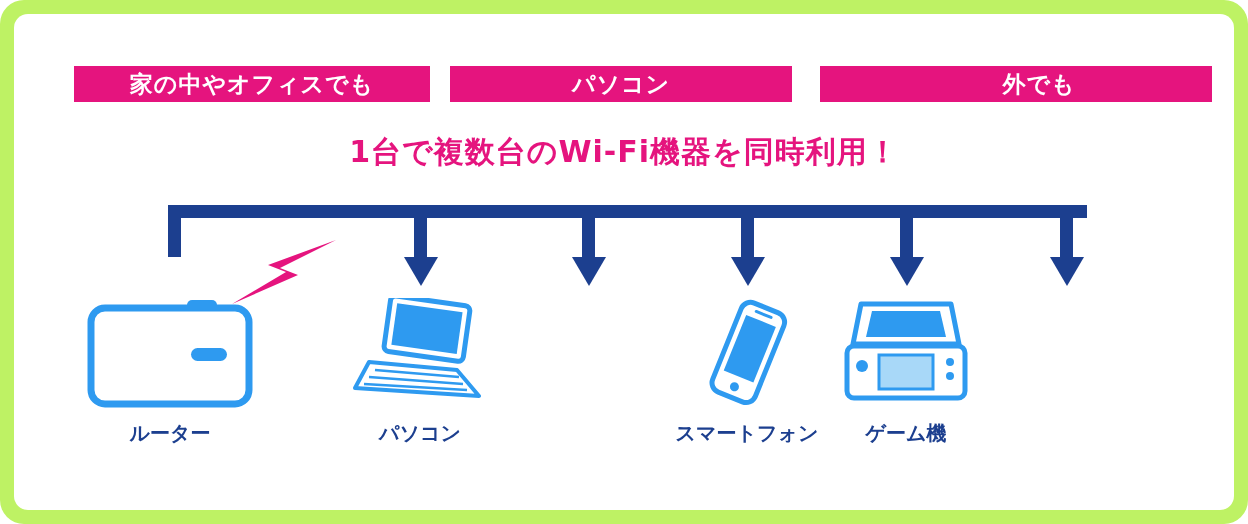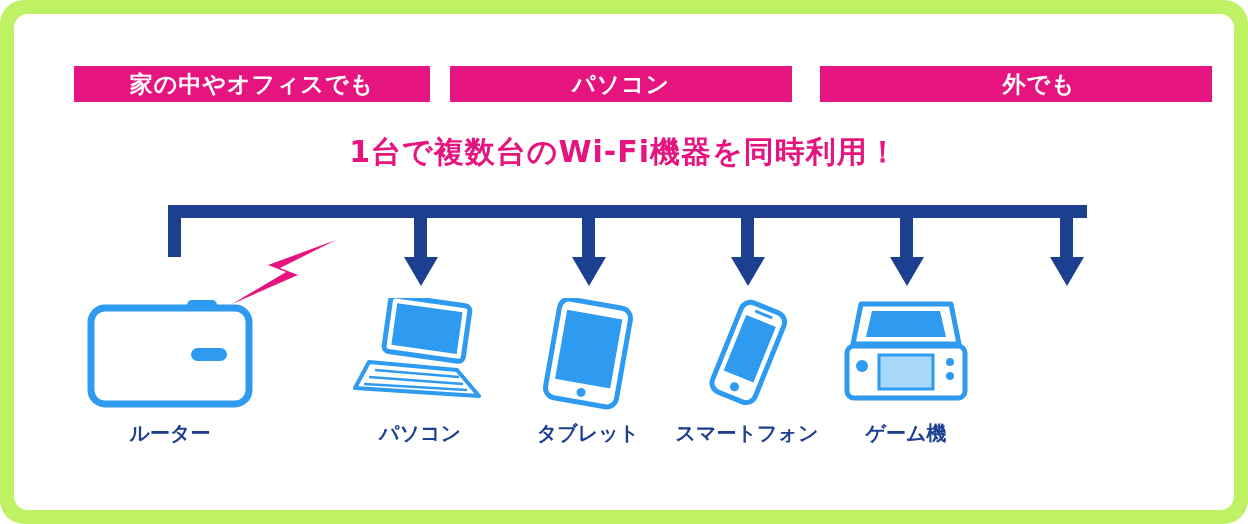--- a/index.html
+++ b/index.html
@@ -99,32 +99,20 @@
           </g>
           <polygon points="16,64 104,72 126,98 2,90" fill="#ffffff" stroke="#2e9af0" stroke-width="4" stroke-linejoin="round"></polygon>
           <line x1="22" y1="72" x2="106" y2="79" stroke="#2e9af0" stroke-width="2.5"></line>
           <line x1="16" y1="79" x2="110" y2="86" stroke="#2e9af0" stroke-width="2.5"></line>
           <line x1="11" y1="86" x2="114" y2="92" stroke="#2e9af0" stroke-width="2.5"></line>
         </svg>
       </div>
       <div class="label">パソコン</div>
     </div>
 
-    <div class="device dev-tablet">
-      <div class="icon">
-        <svg width="110" height="112" viewBox="0 0 110 112">
-          <g transform="rotate(10 55 55)">
-            <rect x="19" y="5" width="72" height="100" rx="10" fill="#ffffff" stroke="#2e9af0" stroke-width="5"></rect>
-            <rect x="27" y="16" width="56" height="70" fill="#2e9af0"></rect>
-            <circle cx="55" cy="95" r="4.5" fill="#2e9af0"></circle>
-          </g>
-        </svg>
-      </div>
-      <div class="label">タブレット</div>
-    </div>
 
     <div class="device dev-game">
       <div class="icon">
         <svg width="134" height="112" viewBox="0 0 134 112">
           <polygon points="22,6 112,6 120,46 14,46" fill="#ffffff" stroke="#2e9af0" stroke-width="5" stroke-linejoin="round"></polygon>
           <polygon points="33,13 101,13 107,39 27,39" fill="#2e9af0"></polygon>
           <rect x="8" y="48" width="118" height="52" rx="7" fill="#ffffff" stroke="#2e9af0" stroke-width="5"></rect>
           <rect x="40" y="57" width="54" height="34" fill="#a8d8f8" stroke="#2e9af0" stroke-width="3"></rect>
           <circle cx="23" cy="68" r="6" fill="#2e9af0"></circle>
           <circle cx="111" cy="64" r="4" fill="#2e9af0"></circle>

